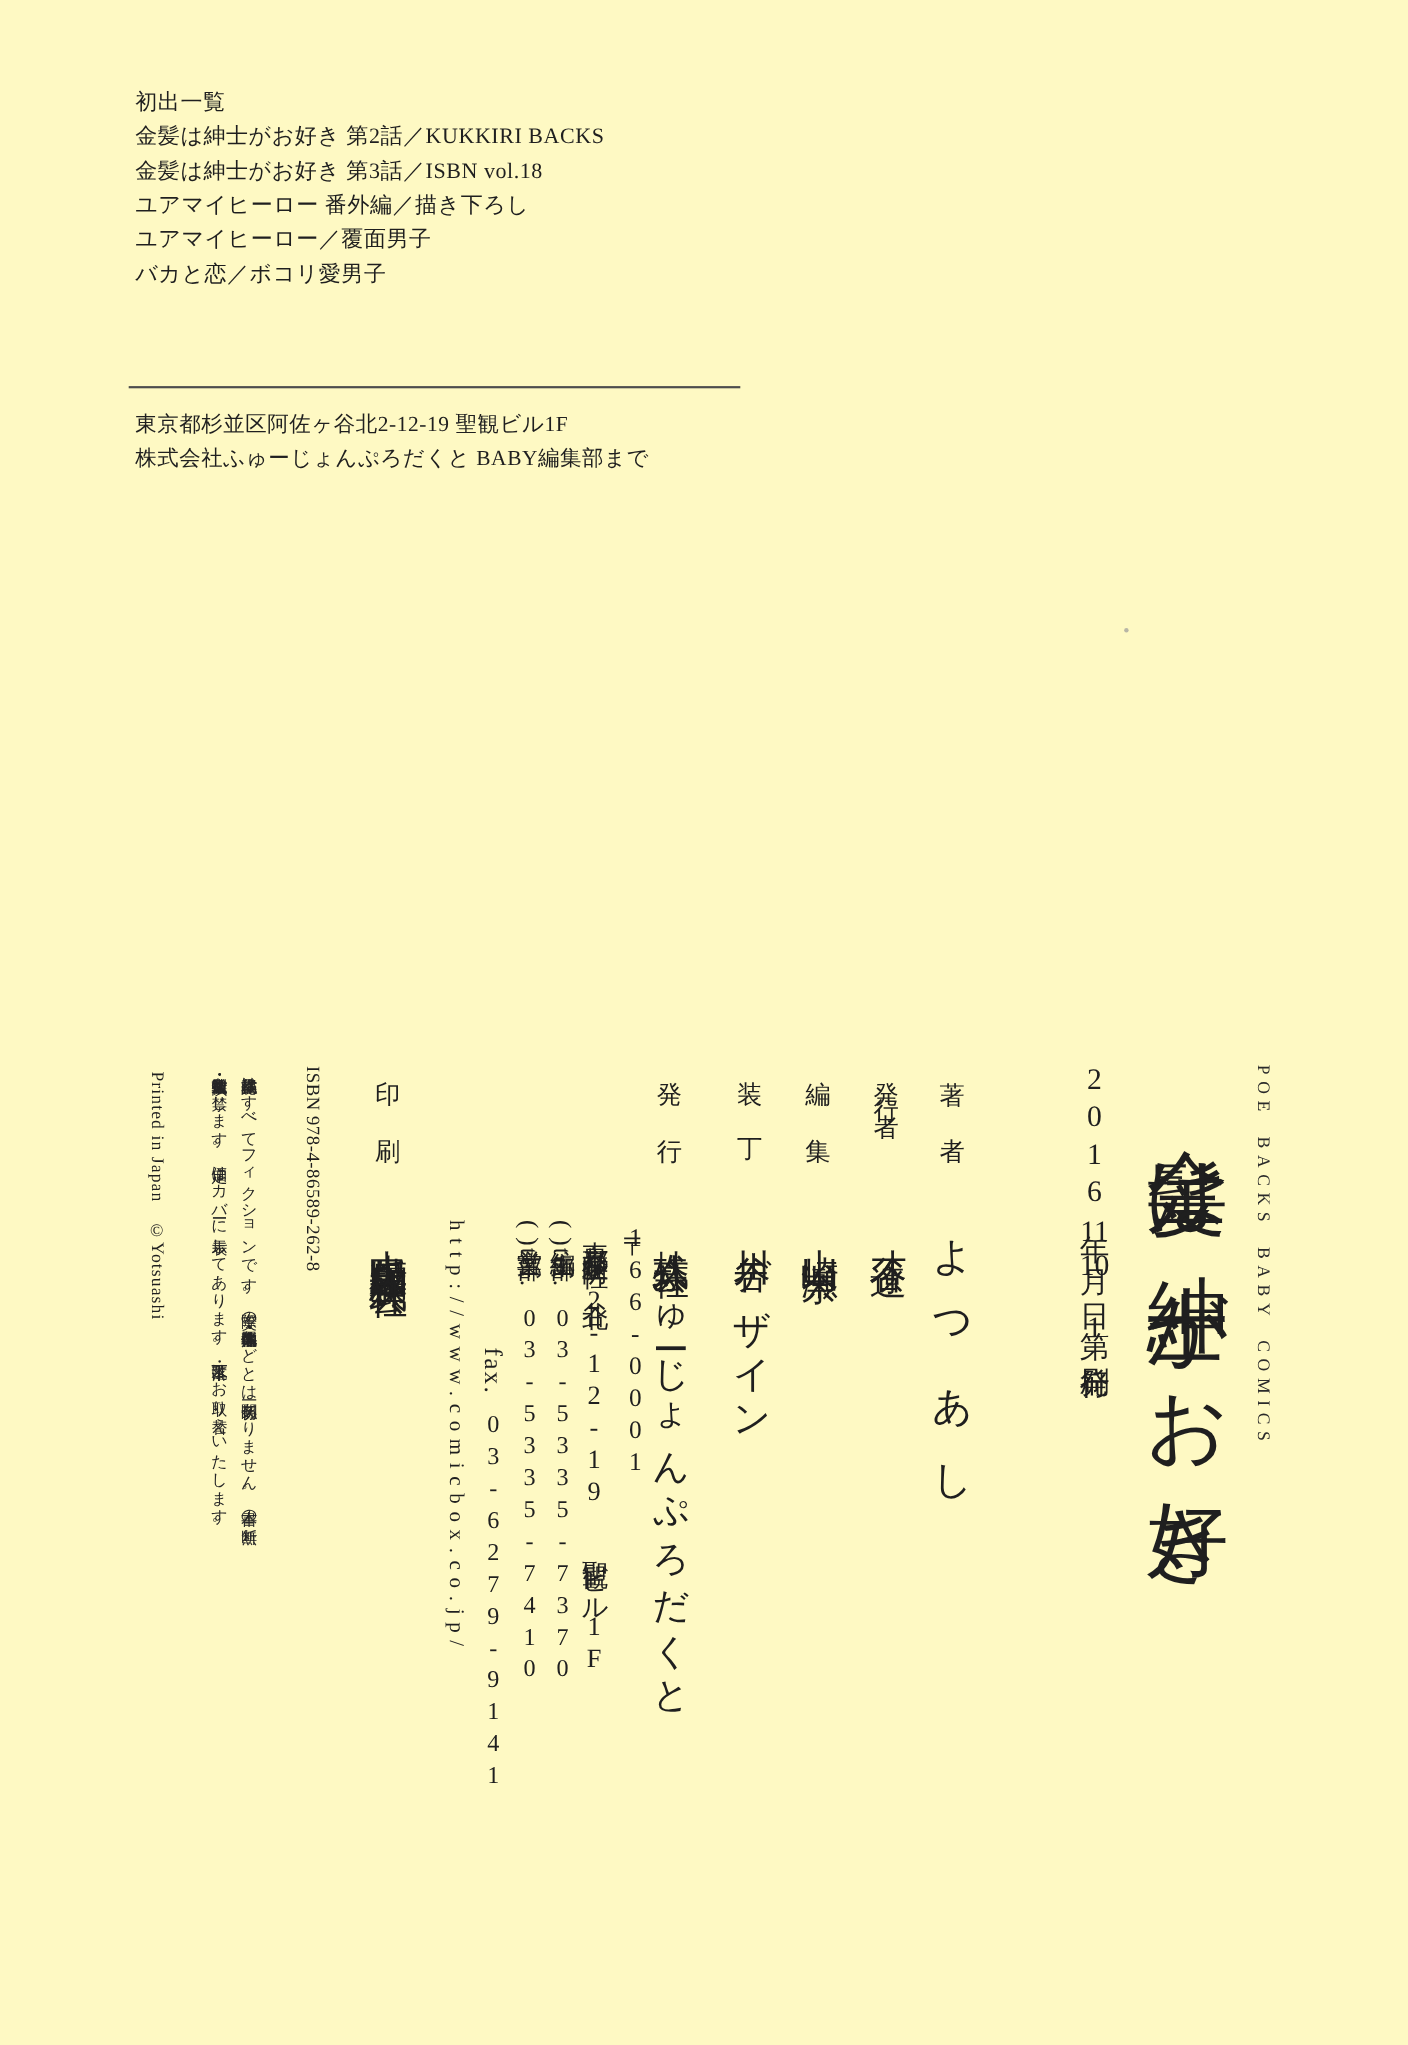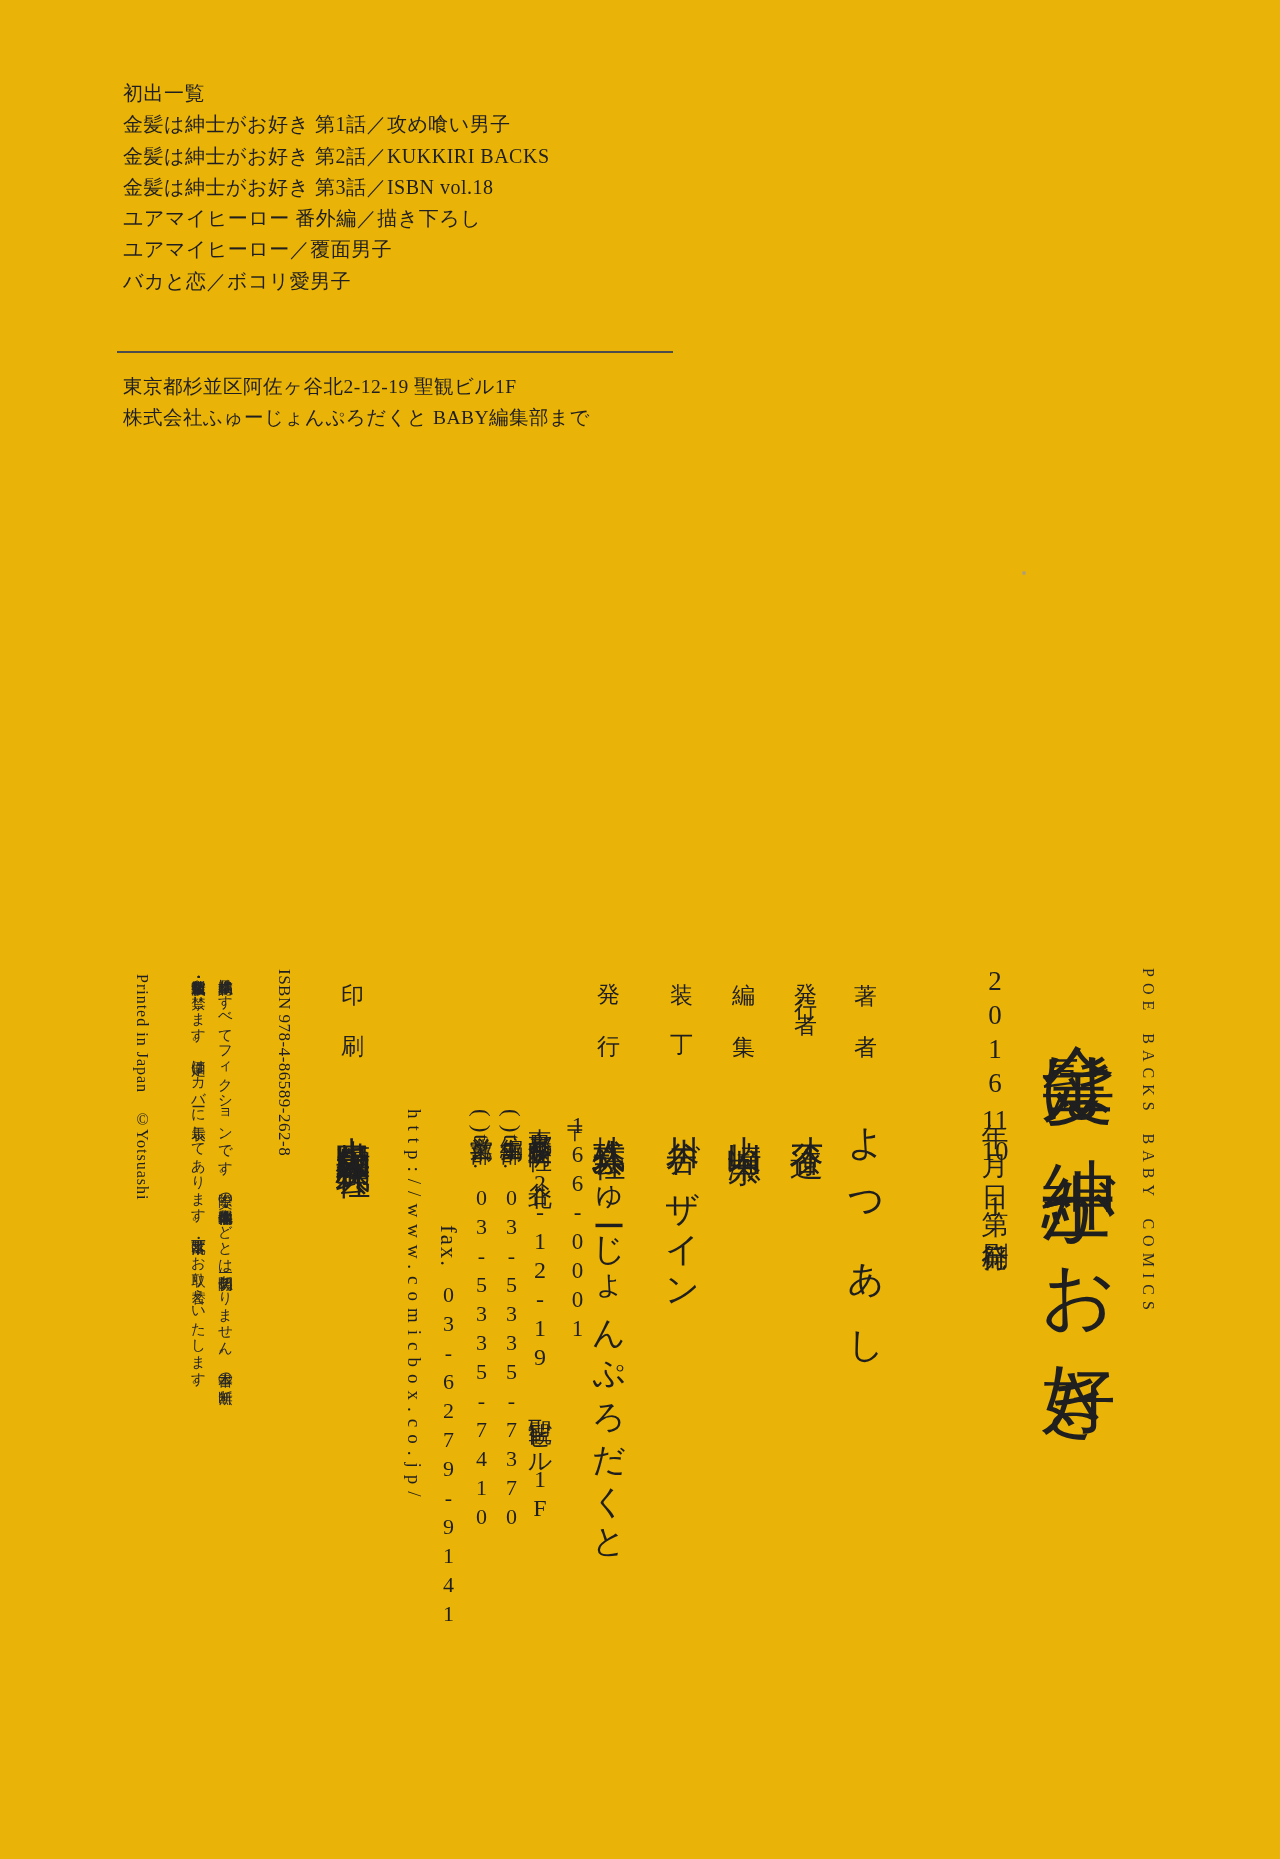--- a/index.html
+++ b/index.html
@@ -1,18 +1,18 @@
 <!DOCTYPE html>
 <html><head>
 <meta charset="utf-8">
 <style>
   html,body{margin:0;padding:0;background:#e8e8e6;}
   .page{
     position:relative;width:1280px;height:1859px;margin:0 auto;
-    background:#eab308;color:#1f1f1f;overflow:hidden;
+    background:#fef9c3;color:#1f1f1f;overflow:hidden;
     font-family:"Liberation Serif","DejaVu Serif",serif;
   }
   
   .top-list{position:absolute;left:123px;top:78px;font-size:20px;line-height:31.3px;letter-spacing:.5px;}
   .top-list div{white-space:nowrap;}
   .rule{position:absolute;left:117px;top:351px;width:556px;height:2px;background:#4d4d4d;}
   .fan-letter{position:absolute;left:123px;top:371px;font-size:19.5px;line-height:31px;letter-spacing:.5px;}
   .fan-letter div{white-space:nowrap;}
   
   .vcol{
@@ -45,21 +45,20 @@
   .printed .copy{margin-inline-start:18px;}
   .speck{position:absolute;left:1022px;top:571px;width:4px;height:4px;border-radius:50%;background:#9a9a9a;opacity:.7;}
 </style>
 </head>
 <body>
 
 <div class="page">
 
   <section class="top-list">
     <div>初出一覧</div>
-    <div>金髪は紳士がお好き 第1話／攻め喰い男子</div>
     <div>金髪は紳士がお好き 第2話／KUKKIRI BACKS</div>
     <div>金髪は紳士がお好き 第3話／ISBN vol.18</div>
     <div>ユアマイヒーロー 番外編／描き下ろし</div>
     <div>ユアマイヒーロー／覆面男子</div>
     <div>バカと恋／ボコリ愛男子</div>
   </section>
 
   <div class="rule"></div>
 
   <section class="fan-letter">

